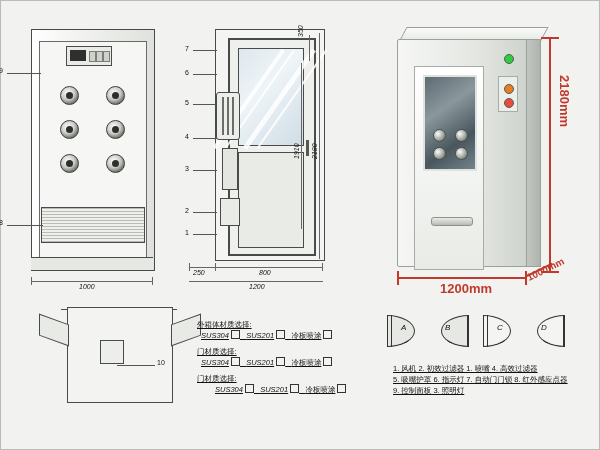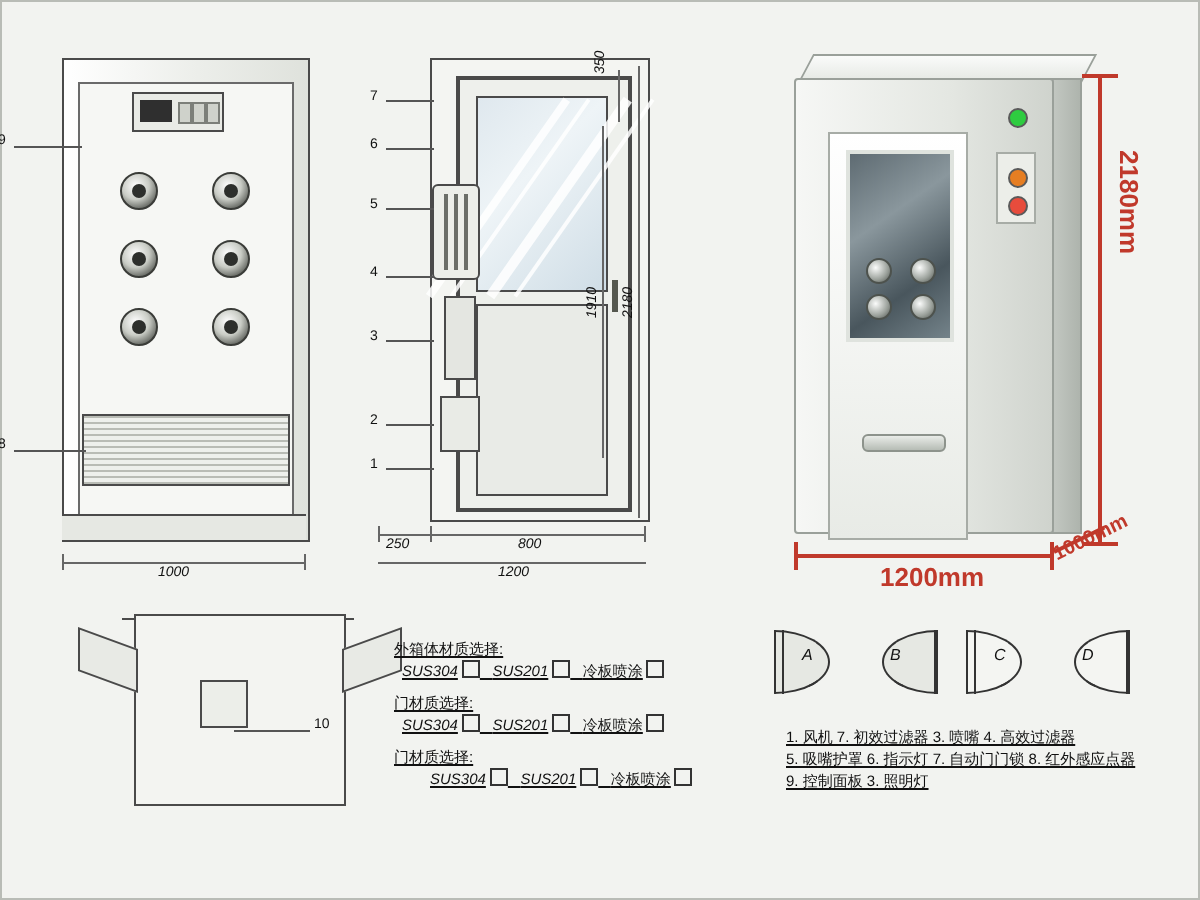--- a/index.html
+++ b/index.html
@@ -272,18 +272,18 @@
       <div class="ch">C</div>
     </div>
     <div class="swing" style="left:142px;top:0;">
       <div class="arc" style="left:6px;top:2px;border-radius:100% 0 0 100%/50% 0 0 50%;background:#f4f5f2;"></div>
       <div class="vl" style="left:32px;top:2px;"></div>
       <div class="ch" style="left:10px;">D</div>
     </div>
   </div>
 
   <div class="legend" style="left:392px;top:362px;">
-    <div class="row">1. 风机   7. 初效过滤器   3. 喷嘴   4. 高效过滤器</div>
+    <div class="row">1. 风机   2. 初效过滤器   1. 喷嘴   4. 高效过滤器</div>
     <div class="row">5. 吸嘴护罩   6. 指示灯   7. 自动门门锁   8. 红外感应点器</div>
     <div class="row">9. 控制面板   3. 照明灯</div>
   </div>
 
 </div>
 
 </body></html>

